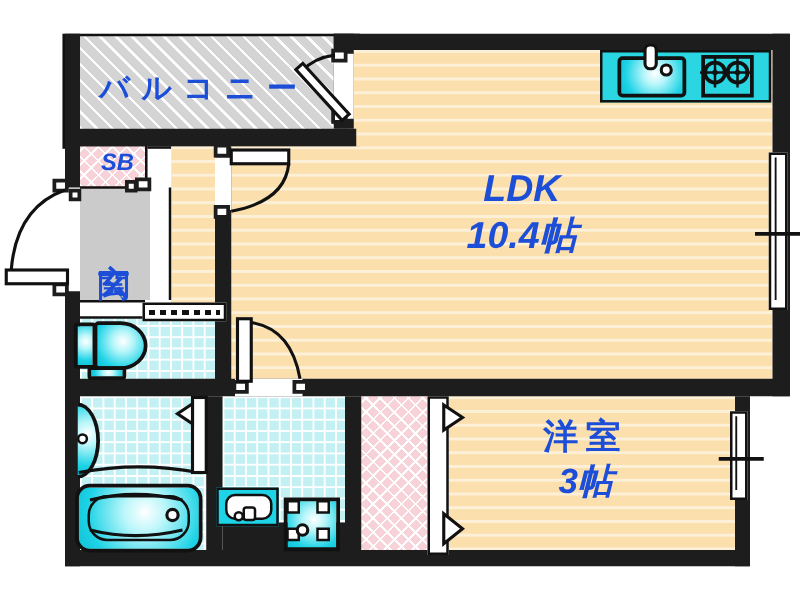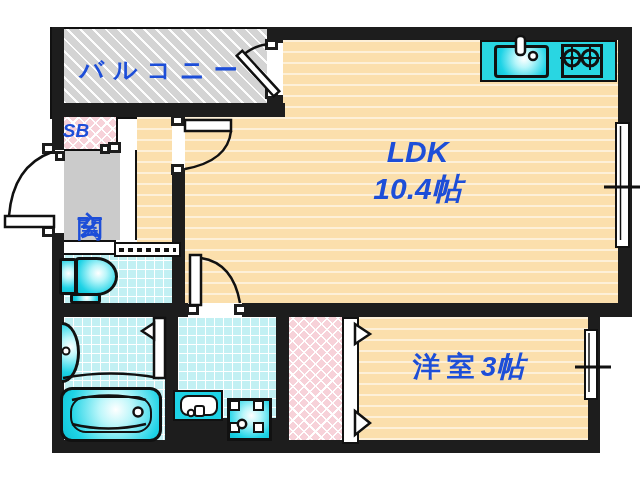--- a/index.html
+++ b/index.html
@@ -92,27 +92,27 @@
   <div class="abs jamb" style="left:100px;top:144px;width:10px;height:10px;"></div>
   <div class="abs jamb" style="left:108px;top:142px;"></div>
   <div class="abs jamb" style="left:171px;top:115px;"></div>
   <div class="abs jamb" style="left:171px;top:164px;"></div>
   <div class="abs jamb" style="left:186px;top:304px;"></div>
   <div class="abs jamb" style="left:234px;top:304px;"></div>
   <div class="abs jamb" style="left:265px;top:39px;"></div>
   <div class="abs jamb" style="left:265px;top:88px;"></div>
 
   <div class="lbl" style="left:56px;top:52px;width:214px;height:36px;font-size:24px;letter-spacing:9px;">バルコニー</div>
-  <div class="lbl it" style="left:50px;top:117px;width:52px;height:28px;font-size:19px;">SB</div>
+  <div class="lbl it" style="left:68px;top:117px;width:52px;height:28px;font-size:19px;">SB</div>
   <div class="lbl" style="left:64px;top:158px;width:54px;height:76px;font-size:25px;writing-mode:vertical-rl;letter-spacing:5px;">玄関</div>
   <div class="lbl it" style="left:330px;top:126px;width:175px;height:88px;flex-direction:column;font-size:30px;line-height:1.25;">
     <span>LDK</span>
     <span>10.4帖</span>
   </div>
-  <div class="lbl" style="left:396px;top:320px;width:145px;height:94px;font-size:28px;line-height:1.3;">
+  <div class="lbl" style="left:396px;top:320px;width:145px;height:94px;flex-direction:column;font-size:28px;line-height:1.3;">
     <span style="letter-spacing:6px;">洋室</span>
     <span class="it">3帖</span>
   </div>
 
   <svg class="overlay" width="640" height="480" viewBox="0 0 640 480">
 
     <path d="M 9 216 Q 13 166 52 152" fill="none" stroke="#111" stroke-width="2.5"></path>
     <rect x="5" y="216" width="49" height="11" fill="#fff" stroke="#111" stroke-width="2.5"></rect>
 
     <path d="M 231 131 Q 228 161 185 169" fill="none" stroke="#111" stroke-width="2.5"></path>

